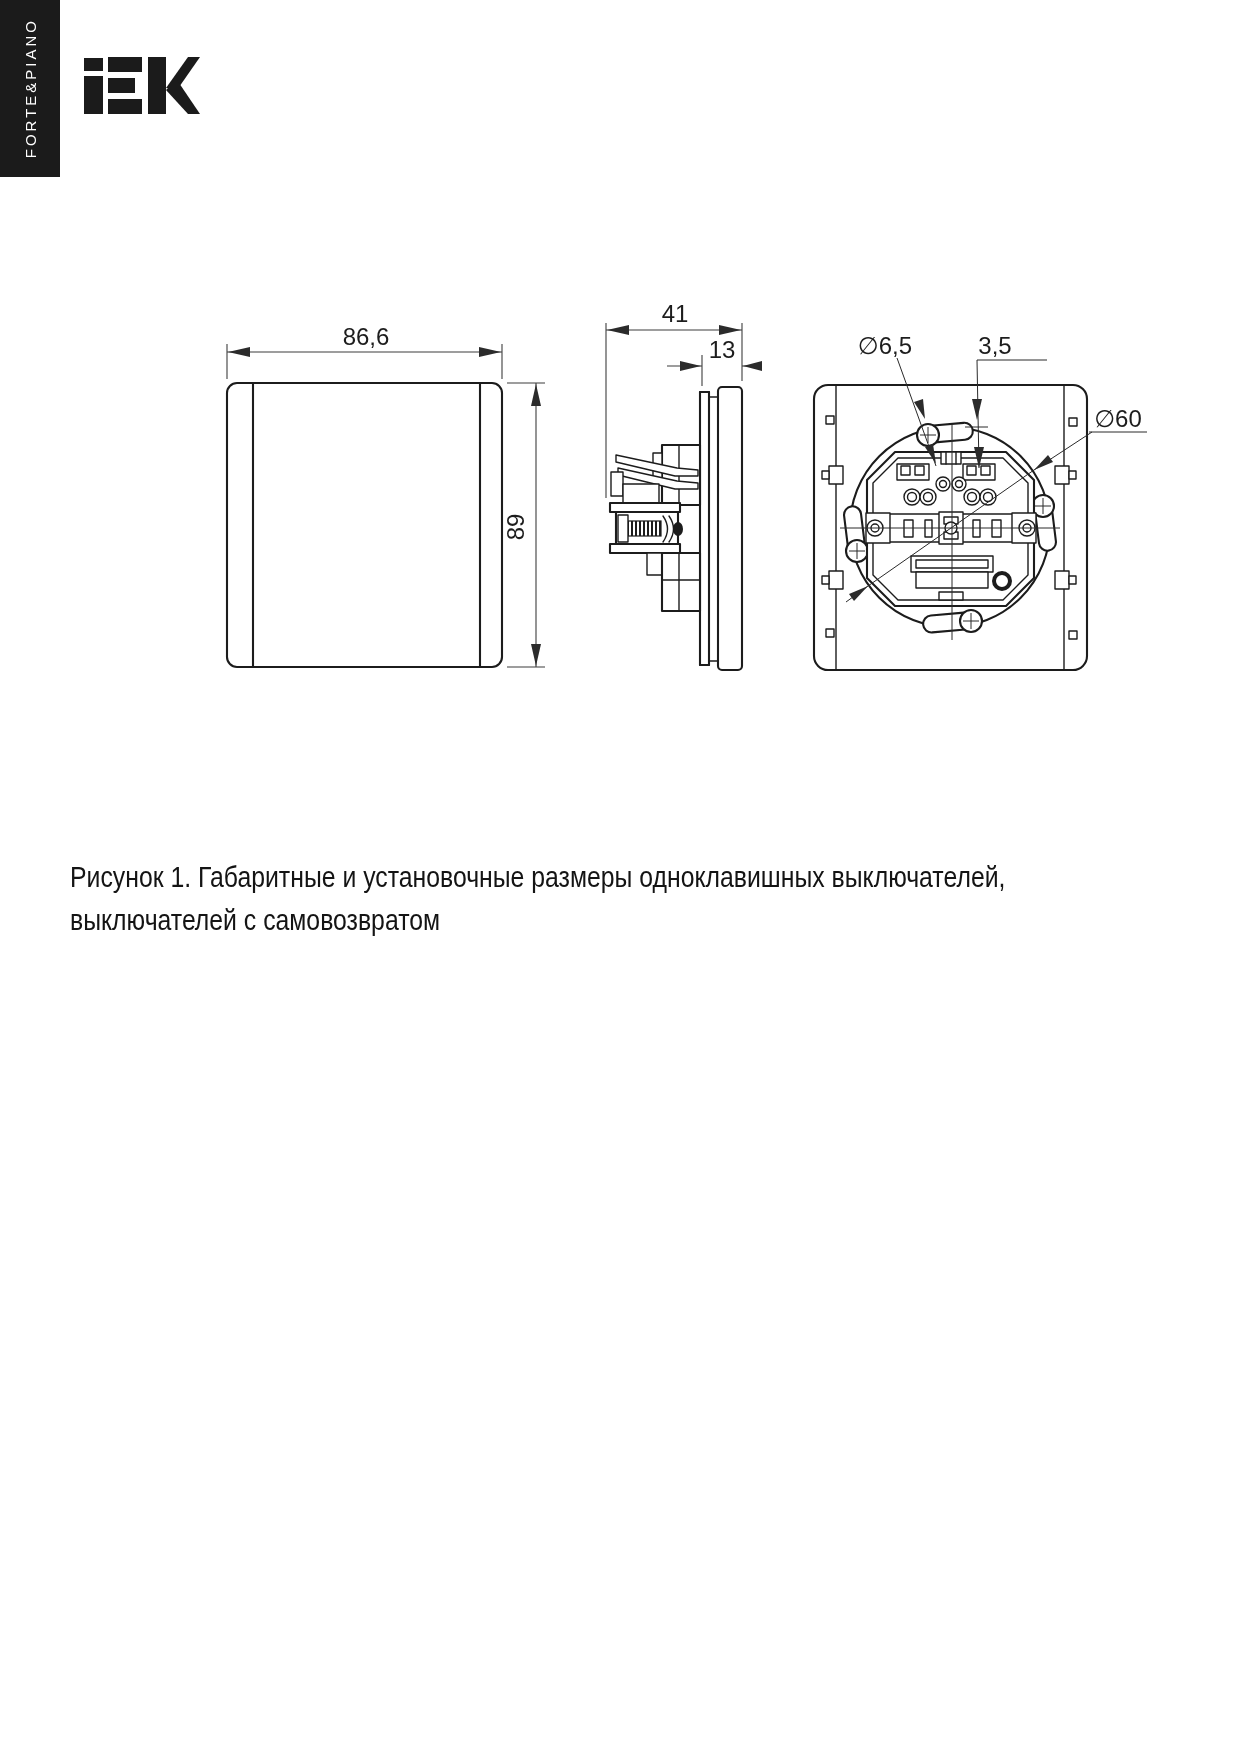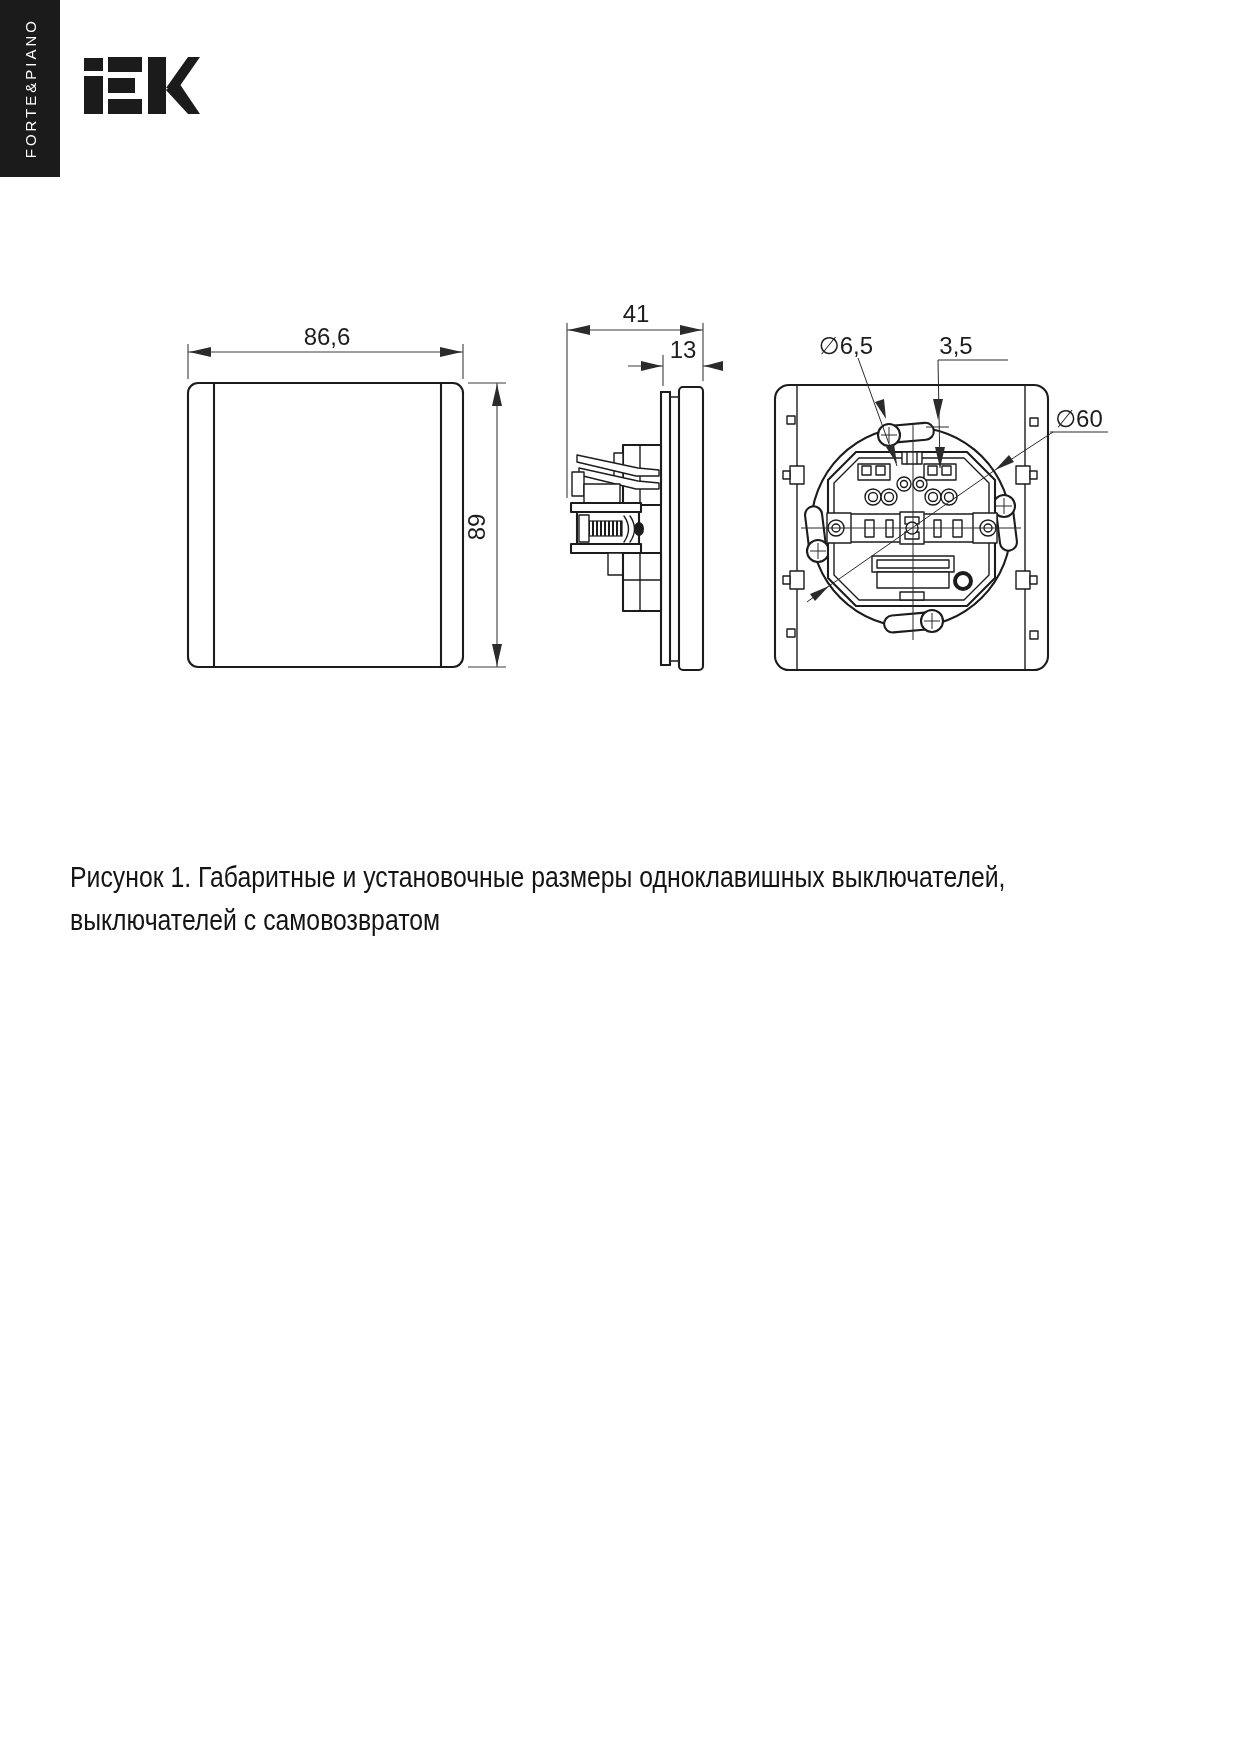--- a/index.html
+++ b/index.html
@@ -14,21 +14,21 @@
     background:#1b1b1b;display:flex;align-items:center;justify-content:center;
   }
   .series-bar span{
     writing-mode:vertical-rl;transform:rotate(180deg);
     color:#ffffff;font-size:15px;letter-spacing:3px;font-weight:400;
     white-space:nowrap;
   }
   
   .logo{position:absolute;left:84px;top:57px;width:116px;height:57px;}
   
-  .sheet{position:absolute;left:0;top:0;width:1170px;height:780px;}
+  .sheet{position:absolute;left:0;top:0;width:1170px;height:780px;padding-left:39px;}
   svg{display:block;}
   svg text{font-family:"Liberation Sans", sans-serif;fill:#1d1d1d;}
   .t-dim{font-size:24px;}
   
   .c2{stroke:#1c1c1c;stroke-width:2.1;fill:none;stroke-linejoin:round;stroke-linecap:round;}
   .c1{stroke:#1c1c1c;stroke-width:1.4;fill:none;stroke-linejoin:round;stroke-linecap:round;}
   .cw{stroke:#1c1c1c;stroke-width:2.1;fill:#ffffff;stroke-linejoin:round;}
   .cw1{stroke:#1c1c1c;stroke-width:1.4;fill:#ffffff;stroke-linejoin:round;}
   .dim{stroke:#3d3d3d;stroke-width:1.1;fill:none;}
   .thin{stroke:#2a2a2a;stroke-width:1;fill:none;}

